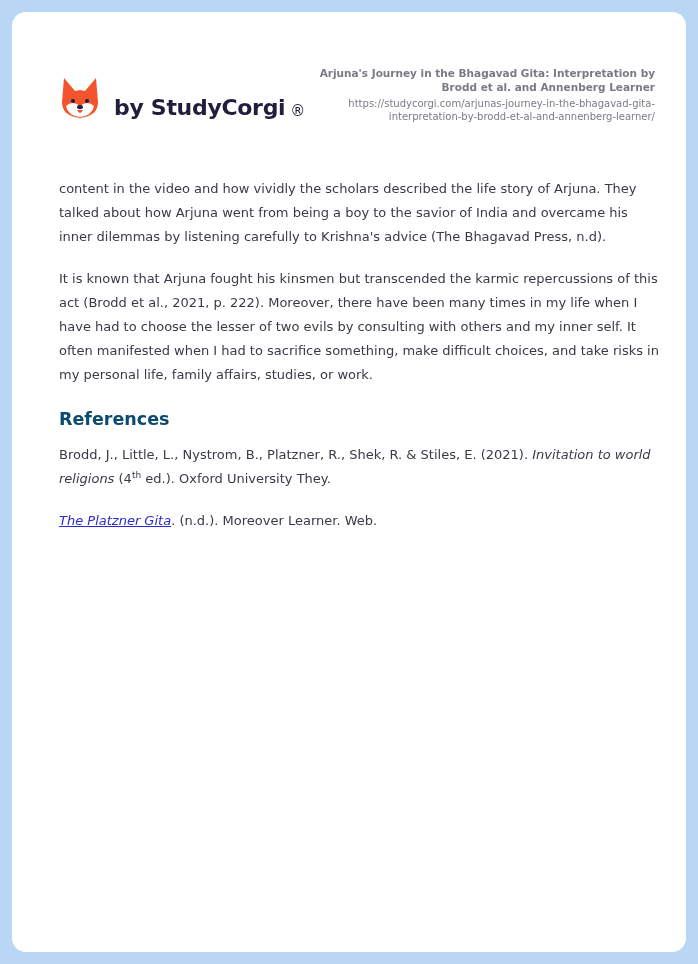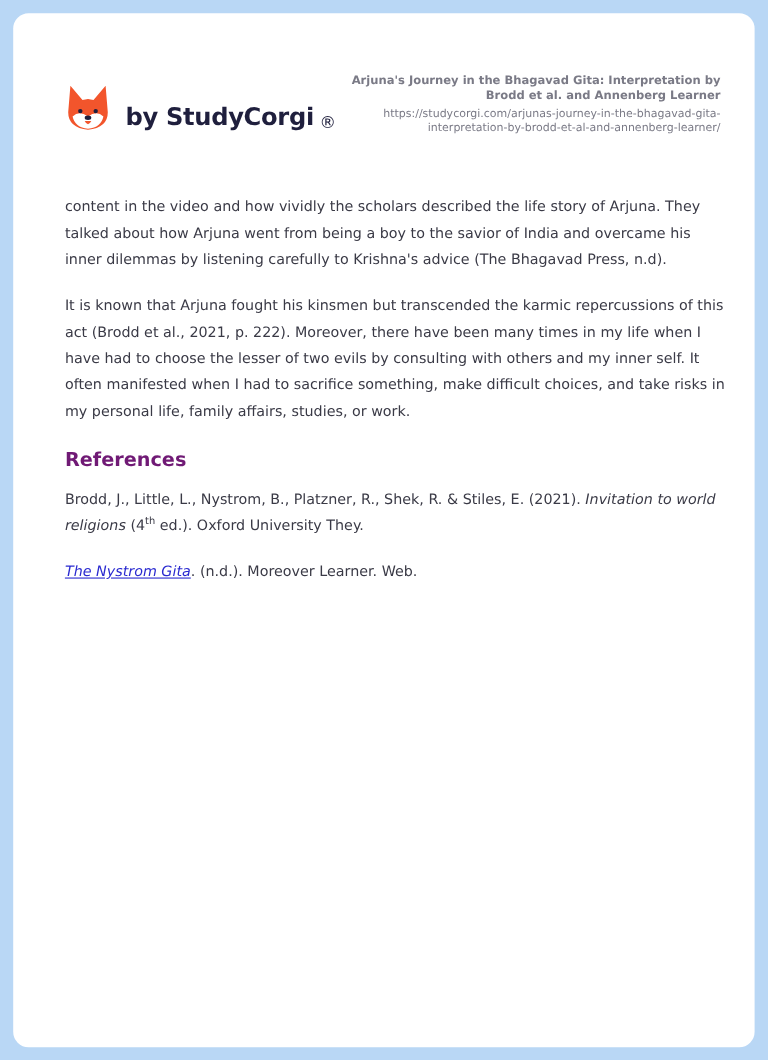--- a/index.html
+++ b/index.html
@@ -62,21 +62,21 @@
     left: 47px; top: 165px;
     width: 600px;
     font-size: 13px;
     line-height: 24px;
     color: #3a3a46;
   }
   .content p { margin: 0 0 18px 0; }
   .refs-heading {
     font-size: 17.5px;
     font-weight: bold;
-    color: #701a75;
+    color: #0c4a6e;
     margin: 0 0 10px 0;
     line-height: 28px;
   }
   .ref { margin: 0 0 18px 0; }
   .ref i { font-style: italic; }
   .ref sup { font-size: 9px; line-height: 0; }
   .ref a { color: #2a2ad0; text-decoration: underline; font-style: italic; }
 </style>
 </head>
 <body>
@@ -105,16 +105,16 @@
   </div>
 
   <div class="content">
     <p>content in the video and how vividly the scholars described the life story of Arjuna. They talked about how Arjuna went from being a boy to the savior of India and overcame his inner dilemmas by listening carefully to Krishna's advice (The Bhagavad Press, n.d).</p>
     <p>It is known that Arjuna fought his kinsmen but transcended the karmic repercussions of this act (Brodd et al., 2021, p. 222). Moreover, there have been many times in my life when I have had to choose the lesser of two evils by consulting with others and my inner self. It often manifested when I had to sacrifice something, make difficult choices, and take risks in my personal life, family affairs, studies, or work.</p>
 
     <h2 class="refs-heading">References</h2>
 
     <div class="ref"><span>Brodd, J., Little, L., Nystrom, B., Platzner, R., Shek, R. &amp; Stiles, E. (2021). </span><i>Invitation to world religions</i><span> (4</span><sup>th</sup><span> ed.). Oxford University They.</span></div>
 
-    <div class="ref"><a>The Nystrom Gita</a><span>. (n.d.). Moreover Learner. Web.</span></div>
+    <div class="ref"><a>The Platzner Gita</a><span>. (n.d.). Moreover Learner. Web.</span></div>
   </div>
 
 </div>
 
 </body></html>

